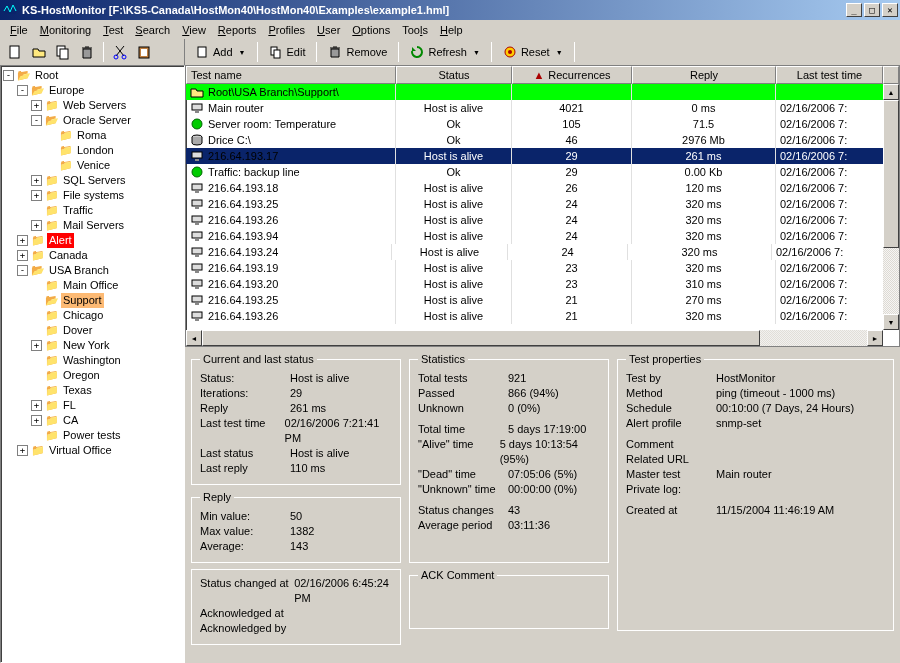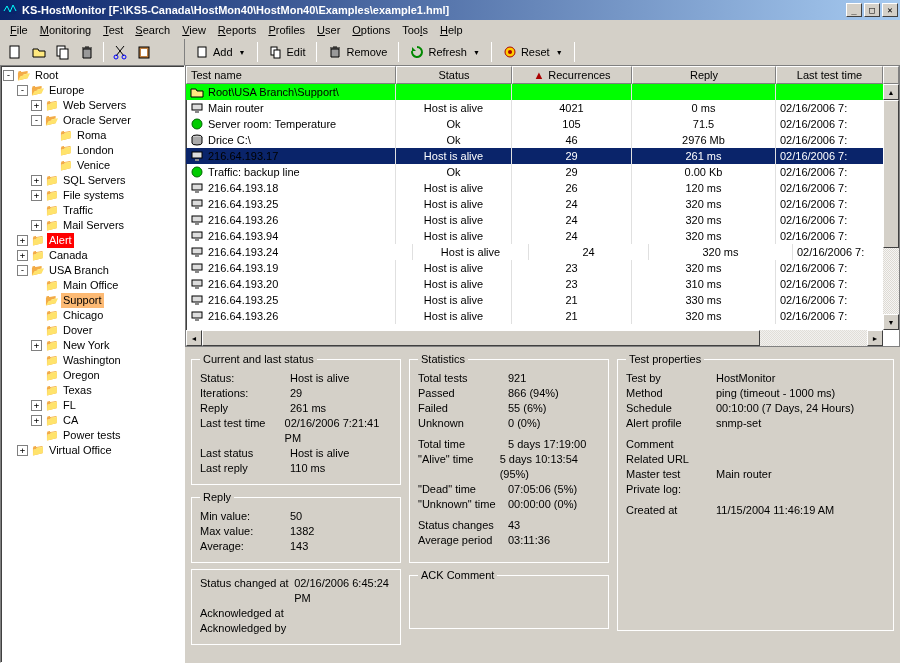--- a/index.html
+++ b/index.html
@@ -489,21 +489,21 @@
                 </svg>
               </span>
               <span>216.64.193.94</span>
             </div>
             <div class="gc gcenter" style="width:116px">Host is alive</div>
             <div class="gc gcenter" style="width:120px">24</div>
             <div class="gc gcenter" style="width:144px">320 ms</div>
             <div class="gc" style="flex:1">02/16/2006 7:</div>
           </div>
           <div class="grow">
-            <div class="gc" style="width:227px">
+            <div class="gc" style="width:206px">
               <span class="ic">
                 <svg width="14" height="14">
                   <rect x="2" y="3" width="10" height="6" fill="#ddd" stroke="#000"></rect>
                   <rect x="5" y="10" width="4" height="2" fill="#888"></rect>
                 </svg>
               </span>
               <span>216.64.193.24</span>
             </div>
             <div class="gc gcenter" style="width:116px">Host is alive</div>
             <div class="gc gcenter" style="width:120px">24</div>
@@ -545,21 +545,21 @@
               <span class="ic">
                 <svg width="14" height="14">
                   <rect x="2" y="3" width="10" height="6" fill="#ddd" stroke="#000"></rect>
                   <rect x="5" y="10" width="4" height="2" fill="#888"></rect>
                 </svg>
               </span>
               <span>216.64.193.25</span>
             </div>
             <div class="gc gcenter" style="width:116px">Host is alive</div>
             <div class="gc gcenter" style="width:120px">21</div>
-            <div class="gc gcenter" style="width:144px">330 ms</div>
+            <div class="gc gcenter" style="width:144px">270 ms</div>
             <div class="gc" style="flex:1">02/16/2006 7:</div>
           </div>
           <div class="grow">
             <div class="gc" style="width:210px">
               <span class="ic">
                 <svg width="14" height="14">
                   <rect x="2" y="3" width="10" height="6" fill="#ddd" stroke="#000"></rect>
                   <rect x="5" y="10" width="4" height="2" fill="#888"></rect>
                 </svg>
               </span>
@@ -652,24 +652,20 @@
             <legend>Statistics</legend>
             <div class="kv">
                 <span class="k">Total tests</span>
                 <span class="v">921</span>
               </div>
             <div class="kv">
                 <span class="k">Passed</span>
                 <span class="v">866 (94%)</span>
               </div>
             <div class="kv">
-                <span class="k">Failed</span>
-                <span class="v">55 (6%)</span>
-              </div>
-            <div class="kv">
                 <span class="k">Unknown</span>
                 <span class="v">0 (0%)</span>
               </div>
             <div style="height:6px"></div>
             <div class="kv">
                 <span class="k">Total time</span>
                 <span class="v">5 days 17:19:00</span>
               </div>
             <div class="kv">
                 <span class="k">"Alive" time</span>

